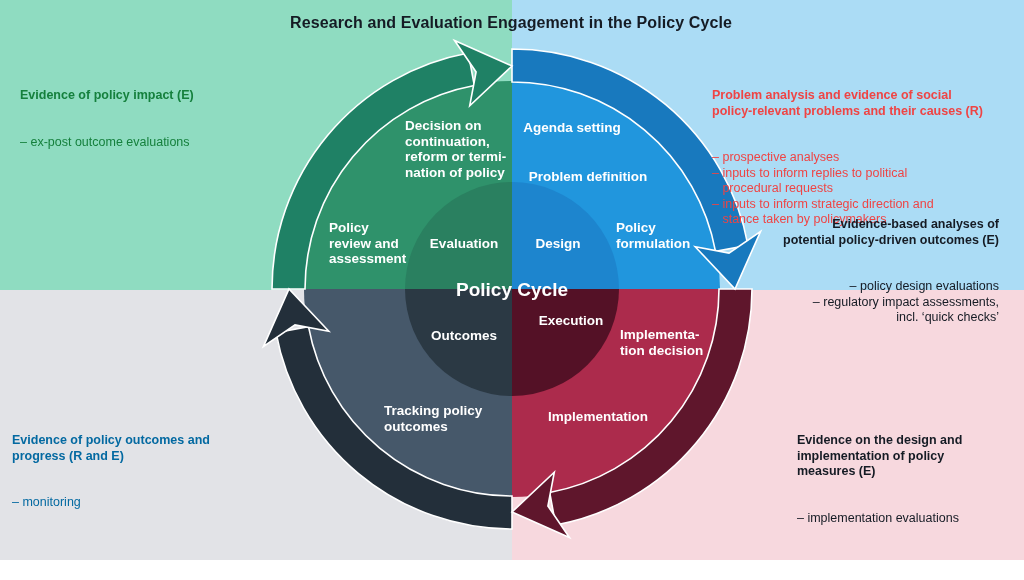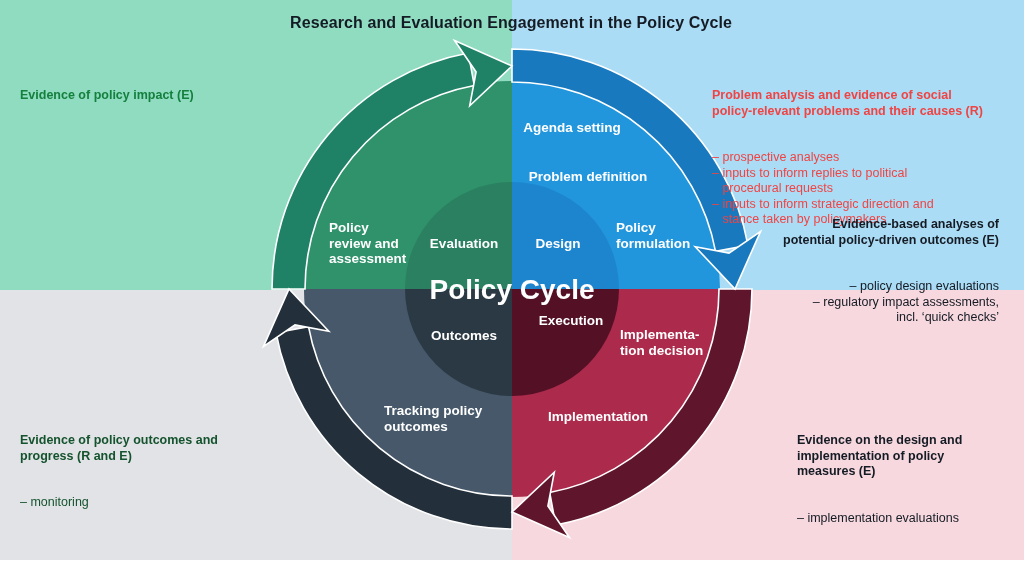--- a/index.html
+++ b/index.html
@@ -6,21 +6,21 @@
   .stage{position:relative;width:1024px;height:560px;overflow:hidden;
          font-family:Liberation Sans, sans-serif;}
   .stage svg{position:absolute;left:0;top:0;}
   .title{position:absolute;left:511px;top:14px;transform:translateX(-50%);
          font-size:16px;font-weight:bold;white-space:nowrap;letter-spacing:0.1px;}
   .corner{position:absolute;font-size:12.5px;line-height:15.5px;white-space:pre-wrap;}
   .corner .hd{font-weight:bold;}
   .lbl{position:absolute;color:#fff;font-weight:bold;font-size:13.5px;line-height:15.5px;
        white-space:pre-wrap;}
   .lbl.ctr{transform:translate(-50%,-50%);text-align:center;white-space:nowrap;}
-  .lbl.big{font-size:28px;line-height:26px;}
+  .lbl.big{font-size:19px;line-height:26px;}
 </style>
 </head>
 <body>
 
 <div class="stage">
 
   <svg width="1024" height="580" viewBox="0 0 1024 580">
 
     <rect x="0" y="0" width="512" height="290" fill="#8FDCC1"></rect>
     <rect x="512" y="0" width="512" height="290" fill="#ABDCF5"></rect>
@@ -53,53 +53,58 @@
       <path id="core-ne" fill="#1D85CE" d="M 512 289 L 512.0 182.0 A 107 107 0 0 1 619.0 289.0 Z"></path>
       <path id="core-se" fill="#541126" d="M 512 289 L 619.0 289.0 A 107 107 0 0 1 512.0 396.0 Z"></path>
       <path id="core-sw" fill="#2B3944" d="M 512 289 L 512.0 396.0 A 107 107 0 0 1 405.0 289.0 Z"></path>
     </g>
   </svg>
 
   <div class="title" style="color: rgb(21, 27, 36);">Research and Evaluation Engagement in the Policy Cycle</div>
 
   <div class="corner" style="left: 20px; top: 57px; color: #15803d;">
     <div class="hd">Evidence of policy impact (E)</div>
+    <div>– ex-post outcome evaluations</div>
   </div>
 
   <div class="corner" style="left: 712px; top: 57px; color: #ef4444;">
     <div class="hd">Problem analysis and evidence of social
 policy-relevant problems and their causes (R)</div>
     <div>– prospective analyses
 – inputs to inform replies to political
    procedural requests
 – inputs to inform strategic direction and
    stance taken by policymakers</div>
   </div>
 
   <div class="corner" style="left: 783px; top: 186px; color: rgb(21, 27, 36); text-align: right;">
     <div class="hd">Evidence-based analyses of
 potential policy-driven outcomes (E)</div>
     <div>– policy design evaluations
 – regulatory impact assessments,
    incl. ‘quick checks’</div>
   </div>
 
-  <div class="corner" style="left: 20px; top: 402px; color: #14532d;">
+  <div class="corner" style="left: 12px; top: 402px; color: #0369a1;">
     <div class="hd">Evidence of policy outcomes and
 progress (R and E)</div>
     <div>– monitoring</div>
   </div>
 
   <div class="corner" style="left: 781px; top: 402px; color: rgb(21, 27, 36); margin-left: 16px;">
     <div class="hd">Evidence on the design and
 implementation of policy
 measures (E)</div>
     <div>– implementation evaluations</div>
   </div>
 
+  <div class="lbl" style="left:405px;top:118px;">Decision on
+continuation,
+reform or termi-
+nation of policy</div>
   <div class="lbl" style="left:329px;top:220px;">Policy
 review and
 assessment</div>
   <div class="lbl ctr" style="left:572px;top:128px;">Agenda setting</div>
   <div class="lbl ctr" style="left:588px;top:177px;">Problem definition</div>
   <div class="lbl" style="left:616px;top:220px;">Policy
 formulation</div>
   <div class="lbl" style="left:620px;top:327px;">Implementa-
 tion decision</div>
   <div class="lbl ctr" style="left:598px;top:411px;margin-top:6px;">Implementation</div>

